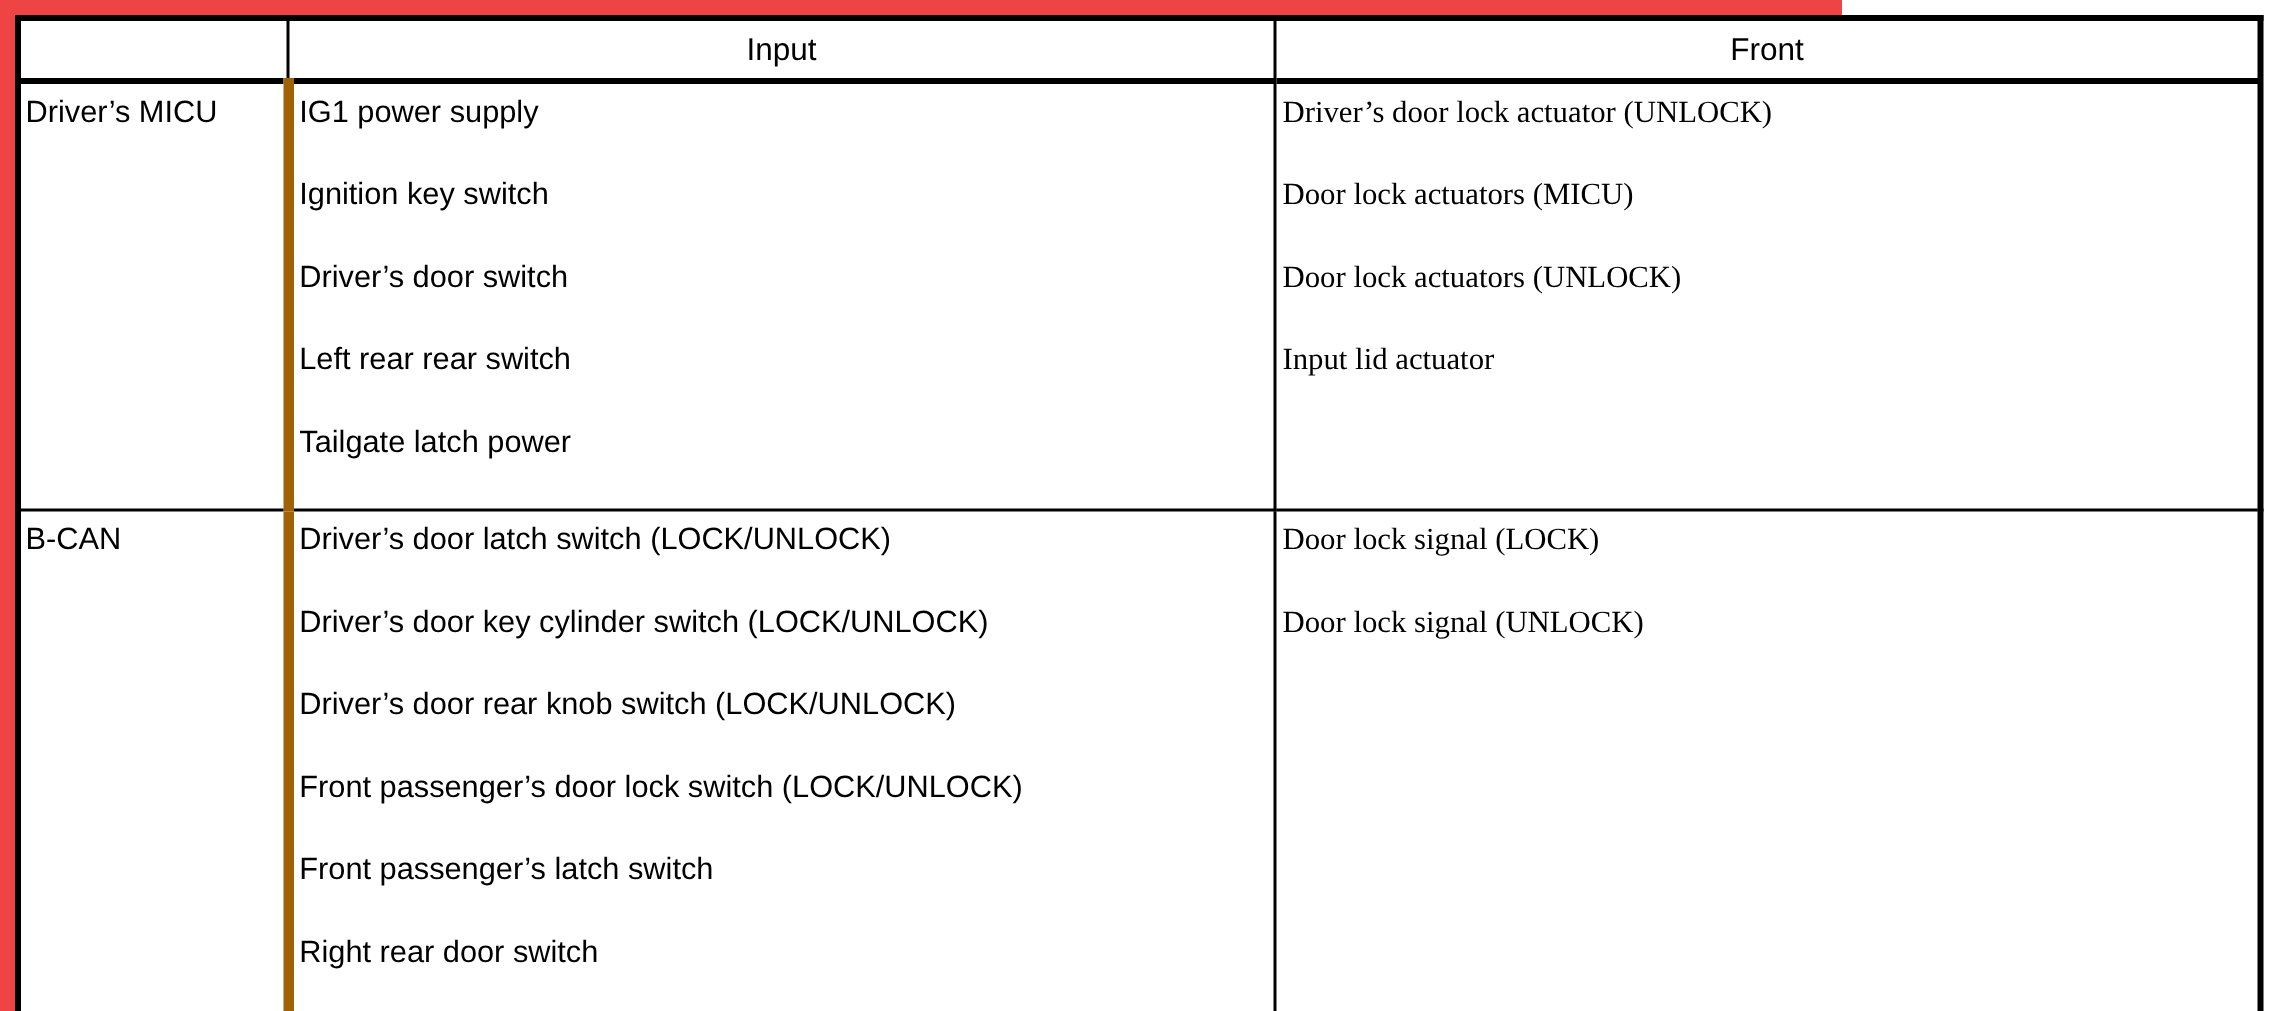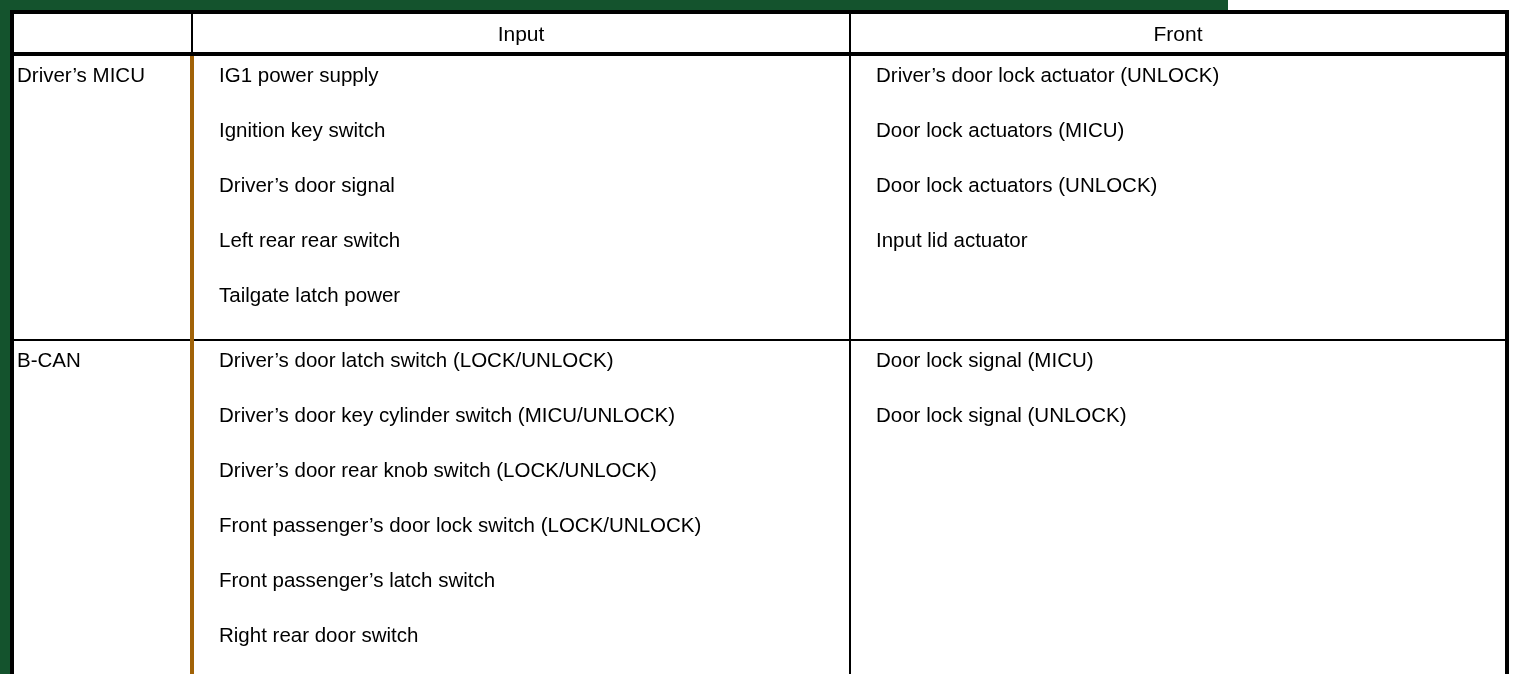--- a/index.html
+++ b/index.html
@@ -12,21 +12,21 @@
     height: 674px;
     font-family: "Liberation Sans", sans-serif;
     color: #000000;
     overflow: hidden;
   }
 
   .sheet {
     position: relative;
     width: 1228px;
     height: 674px;
-    background: #14532d;
+    background: #ef4444;
   }
 
   
   .io-table {
     position: absolute;
     left: 10px;
     top: 10px;
     width: 1495px;
     border-collapse: collapse;
     table-layout: fixed;
@@ -63,47 +63,47 @@
 
   
   .io-table tbody td {
     vertical-align: top;
     font-size: 20.5px;
     line-height: 1;
     padding: 0;
     background: #ffffff;
   }
   .io-table tbody td.cell-system {
-    border-right: 4px solid #a16207;
+    border-right: 7px solid #a16207;
     padding: 8px 0 0 3px;
     white-space: nowrap;
   }
   .io-table tbody td.cell-input {
     border-right: 2px solid #000000;
     padding: 8px 0 0 4px;
   }
   .io-table tbody td.cell-output {
     padding: 8px 0 0 4px;
+    font-family: Liberation Serif, serif;
   }
   .io-table tbody tr.band-micu td {
     border-bottom: 2px solid #000000;
   }
 
   
   .item-list {
     margin: 0;
     padding: 0;
     list-style: none;
   }
   .item-list li {
     height: 55px;
     line-height: 22px;
     white-space: nowrap;
     overflow: visible;
-    margin-left: 21px;
   }
   .item-list li:last-child {
     height: auto;
   }
 
   .band-micu .item-list li { height: 55px; }
   .band-bcan .item-list li { height: 55px; }
 
   .system-label {
     display: block;
@@ -134,21 +134,21 @@
     <tbody>
 
       <tr class="band-micu">
         <td class="cell-system">
           <span class="system-label">Driver’s MICU</span>
         </td>
         <td class="cell-input">
           <ul class="item-list">
             <li>IG1 power supply</li>
             <li>Ignition key switch</li>
-            <li>Driver’s door signal</li>
+            <li>Driver’s door switch</li>
             <li>Left rear rear switch</li>
             <li>Tailgate latch power</li>
           </ul>
         </td>
         <td class="cell-output">
           <ul class="item-list">
             <li>Driver’s door lock actuator (UNLOCK)</li>
             <li>Door lock actuators (MICU)</li>
             <li>Door lock actuators (UNLOCK)</li>
             <li>Input lid actuator</li>
@@ -156,31 +156,31 @@
         </td>
       </tr>
 
       <tr class="band-bcan">
         <td class="cell-system">
           <span class="system-label">B-CAN</span>
         </td>
         <td class="cell-input">
           <ul class="item-list">
             <li>Driver’s door latch switch (LOCK/UNLOCK)</li>
-            <li>Driver’s door key cylinder switch (MICU/UNLOCK)</li>
+            <li>Driver’s door key cylinder switch (LOCK/UNLOCK)</li>
             <li>Driver’s door rear knob switch (LOCK/UNLOCK)</li>
             <li>Front passenger’s door lock switch (LOCK/UNLOCK)</li>
             <li>Front passenger’s latch switch</li>
             <li>Right rear door switch</li>
 
           </ul>
         </td>
         <td class="cell-output">
           <ul class="item-list">
-            <li>Door lock signal (MICU)</li>
+            <li>Door lock signal (LOCK)</li>
             <li>Door lock signal (UNLOCK)</li>
           </ul>
         </td>
       </tr>
 
     </tbody>
   </table>
 
 </div>
 

